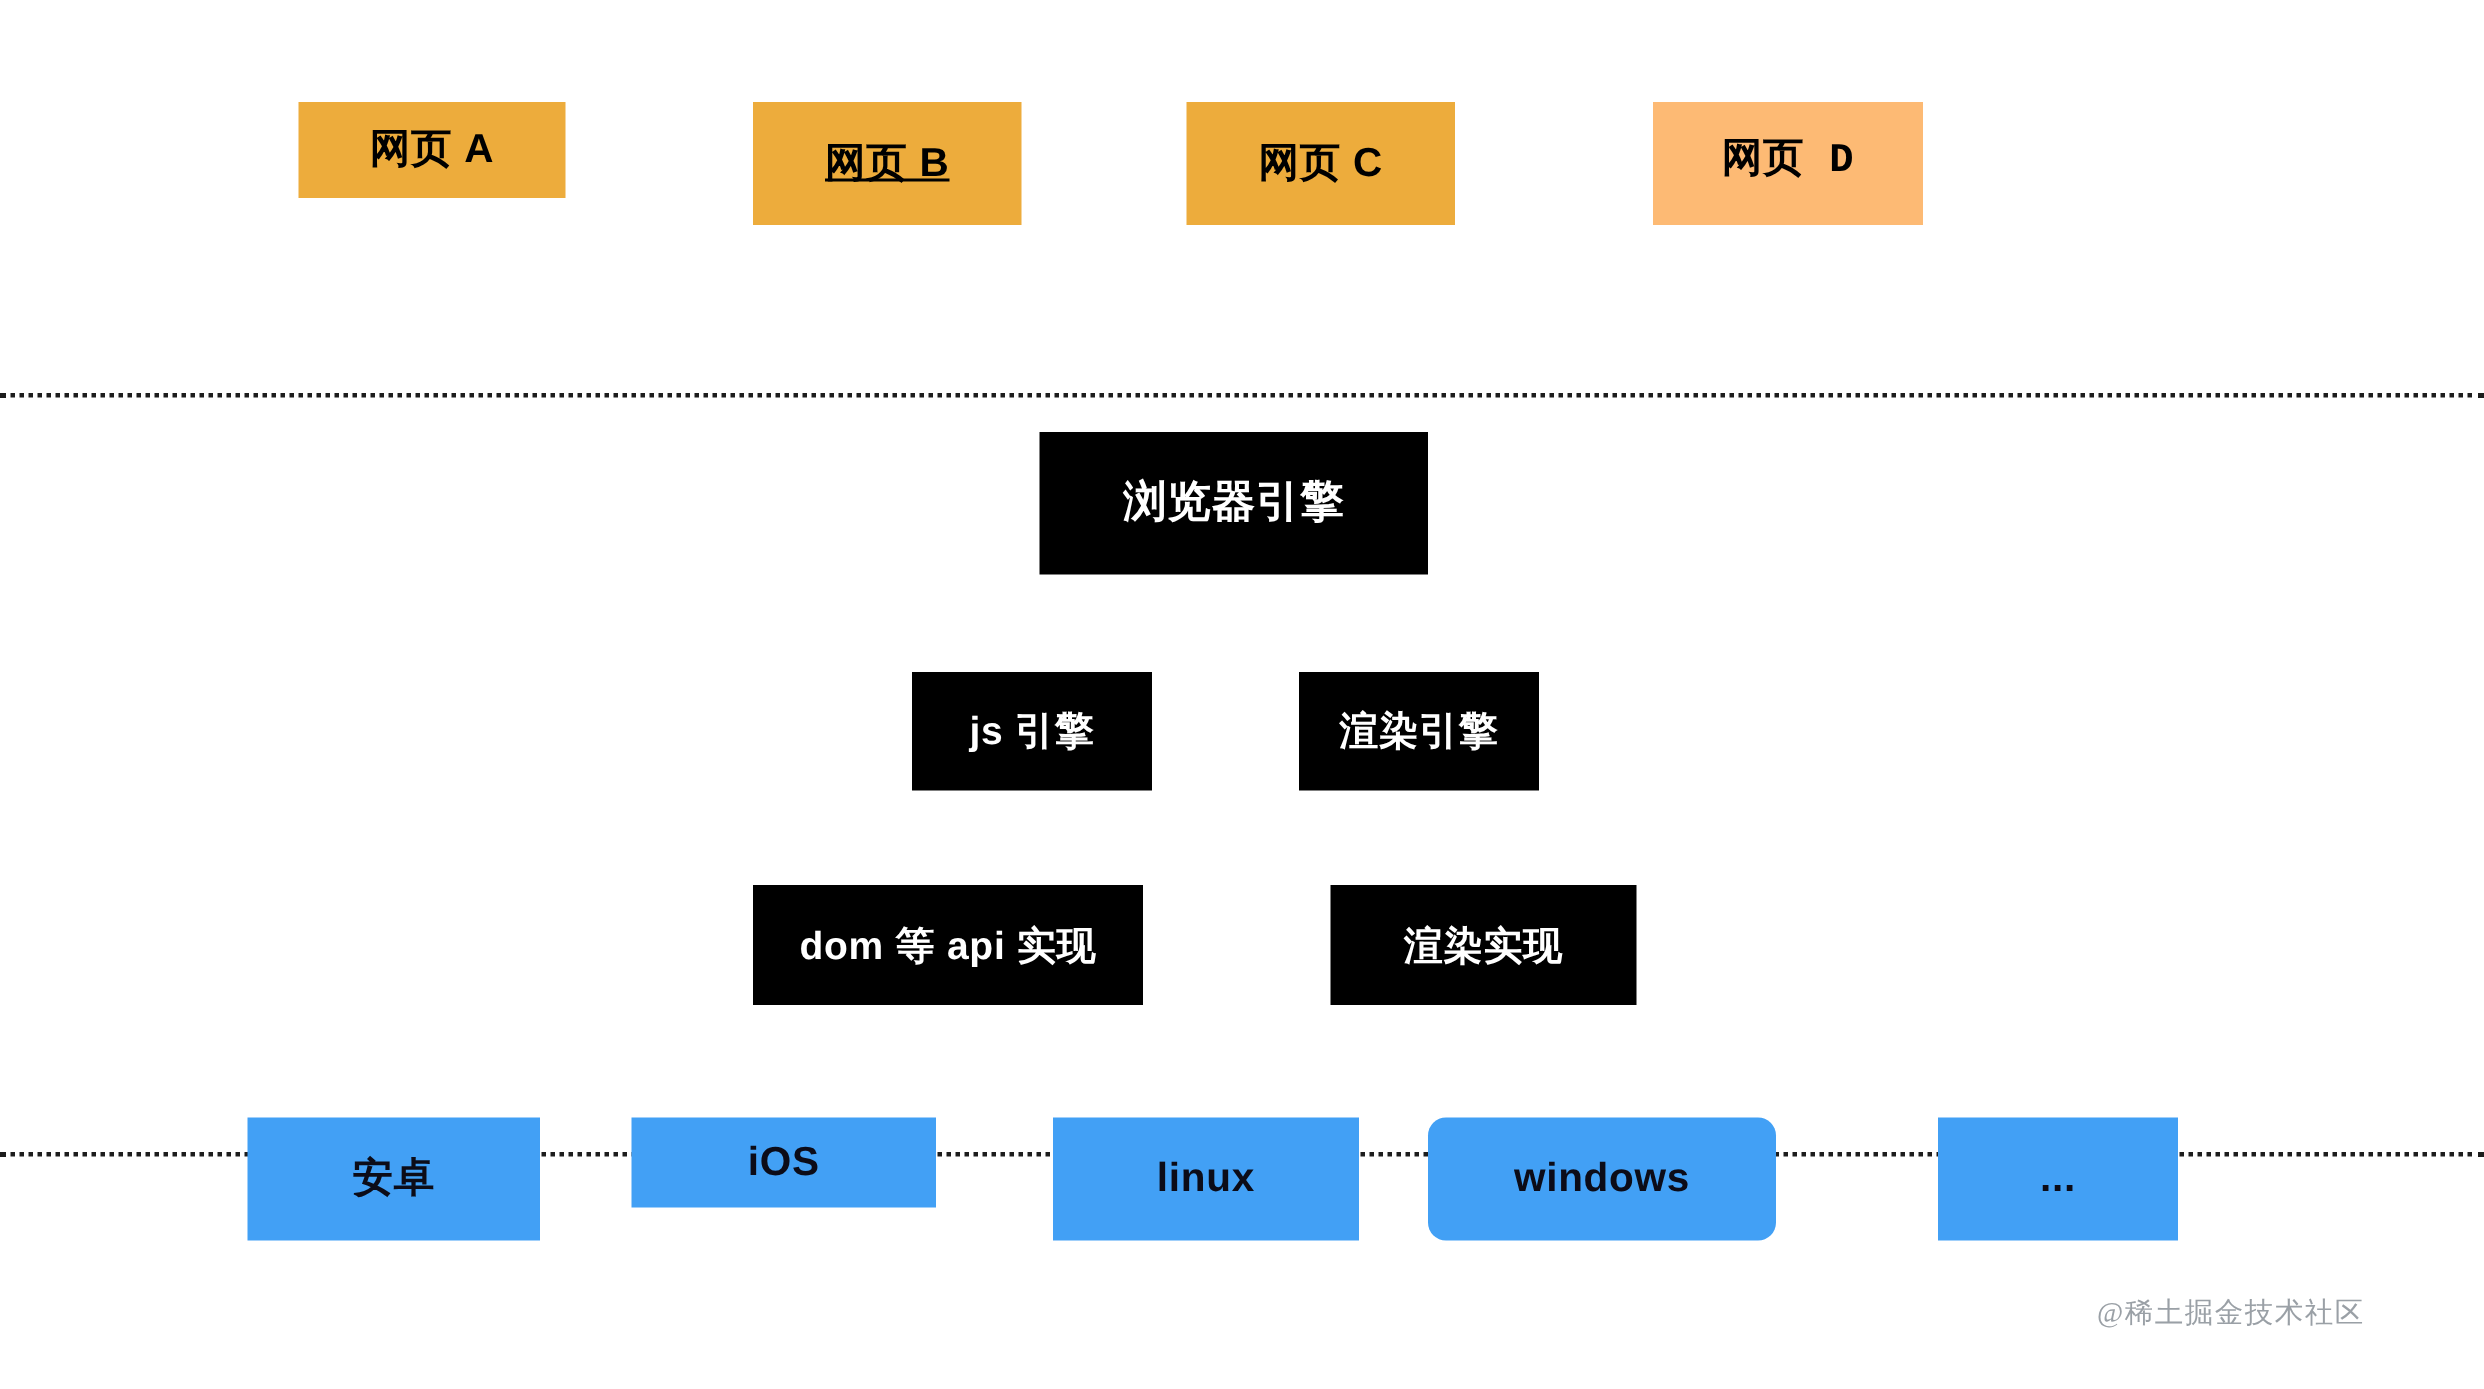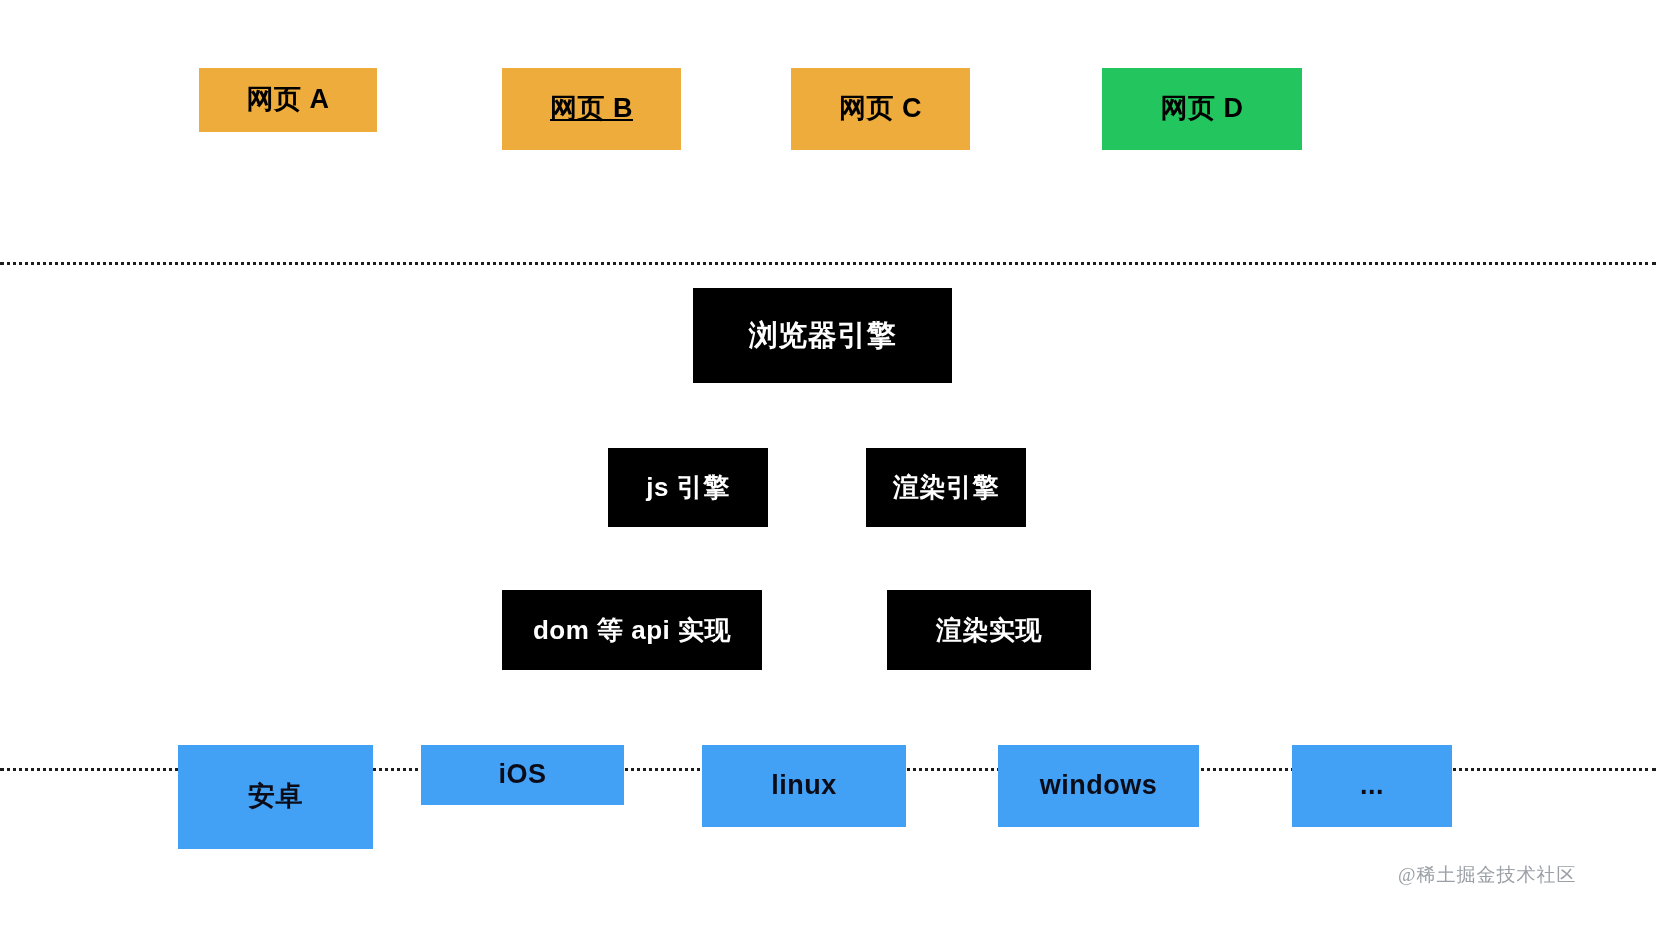--- a/index.html
+++ b/index.html
@@ -81,21 +81,21 @@
 
   <div class="box box-web" style="left: 199px; top: 68px; width: 178px; height: 64px; background: rgb(237, 172, 60);">
     <span>网页 A</span>
   </div>
   <div class="box box-web" style="left: 502px; top: 68px; width: 179px; height: 82px; background: rgb(237, 172, 60); text-decoration: underline;">
     <span>网页 B</span>
   </div>
   <div class="box box-web" style="left: 791px; top: 68px; width: 179px; height: 82px; background: rgb(237, 172, 60);">
     <span>网页 C</span>
   </div>
-  <div class="box box-web" style="left: 1102px; top: 68px; width: 200px; height: 82px; background: #22c55e;">
+  <div class="box box-web" style="left: 1102px; top: 68px; width: 180px; height: 82px; background: #fdba74; font-family: Liberation Mono, monospace;">
     <span>网页 D</span>
   </div>
 
   <div class="divider" style="top: 262px; border-top-color: rgb(29, 29, 29);"></div>
 
   <div class="box box-engine box-engine-top" style="left: 693px; top: 288px; width: 259px; height: 95px; background: rgb(0, 0, 0); color: rgb(255, 255, 255);">
     <span>浏览器引擎</span>
   </div>
 
   <div class="box box-engine box-engine-mid" style="left: 608px; top: 448px; width: 160px; height: 79px; background: rgb(0, 0, 0); color: rgb(255, 255, 255); text-align: right;">
@@ -107,30 +107,30 @@
 
   <div class="box box-engine box-engine-low" style="left: 502px; top: 590px; width: 260px; height: 80px; background: rgb(0, 0, 0); color: rgb(255, 255, 255);">
     <span>dom 等 api 实现</span>
   </div>
   <div class="box box-engine box-engine-low" style="left: 887px; top: 590px; width: 204px; height: 80px; background: rgb(0, 0, 0); color: rgb(255, 255, 255);">
     <span>渲染实现</span>
   </div>
 
   <div class="divider" style="top: 768px; border-top-color: rgb(29, 29, 29);"></div>
 
-  <div class="box box-os" style="left: 165px; top: 745px; width: 195px; height: 104px; background: rgb(66, 160, 245); margin-left: 13px;">
+  <div class="box box-os" style="left: 165px; top: 745px; width: 195px; height: 82px; background: rgb(66, 160, 245);">
     <span>安卓</span>
   </div>
   <div class="box box-os" style="left: 421px; top: 745px; width: 203px; height: 60px; background: rgb(66, 160, 245);">
     <span>iOS</span>
   </div>
   <div class="box box-os" style="left: 702px; top: 745px; width: 204px; height: 82px; background: rgb(66, 160, 245);">
     <span>linux</span>
   </div>
-  <div class="box box-os" style="left: 998px; top: 745px; width: 201px; height: 82px; background: rgb(66, 160, 245);">
+  <div class="box box-os" style="left: 952px; top: 745px; width: 232px; height: 82px; background: rgb(66, 160, 245); border-radius: 12px;">
     <span>windows</span>
   </div>
   <div class="box box-os plain" style="left: 1292px; top: 745px; width: 160px; height: 82px; background: rgb(66, 160, 245);">
     <span>...</span>
   </div>
 
   <div class="watermark" style="left: 1398px; top: 862px; color: rgb(154, 160, 166);">@稀土掘金技术社区</div>
 
 </div>
 

